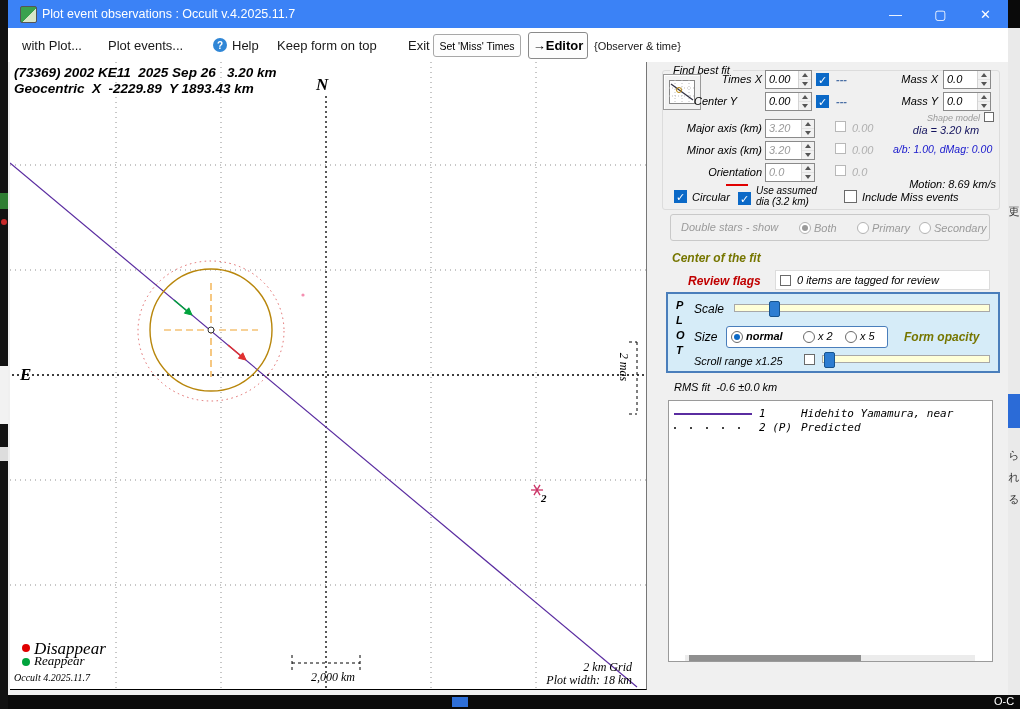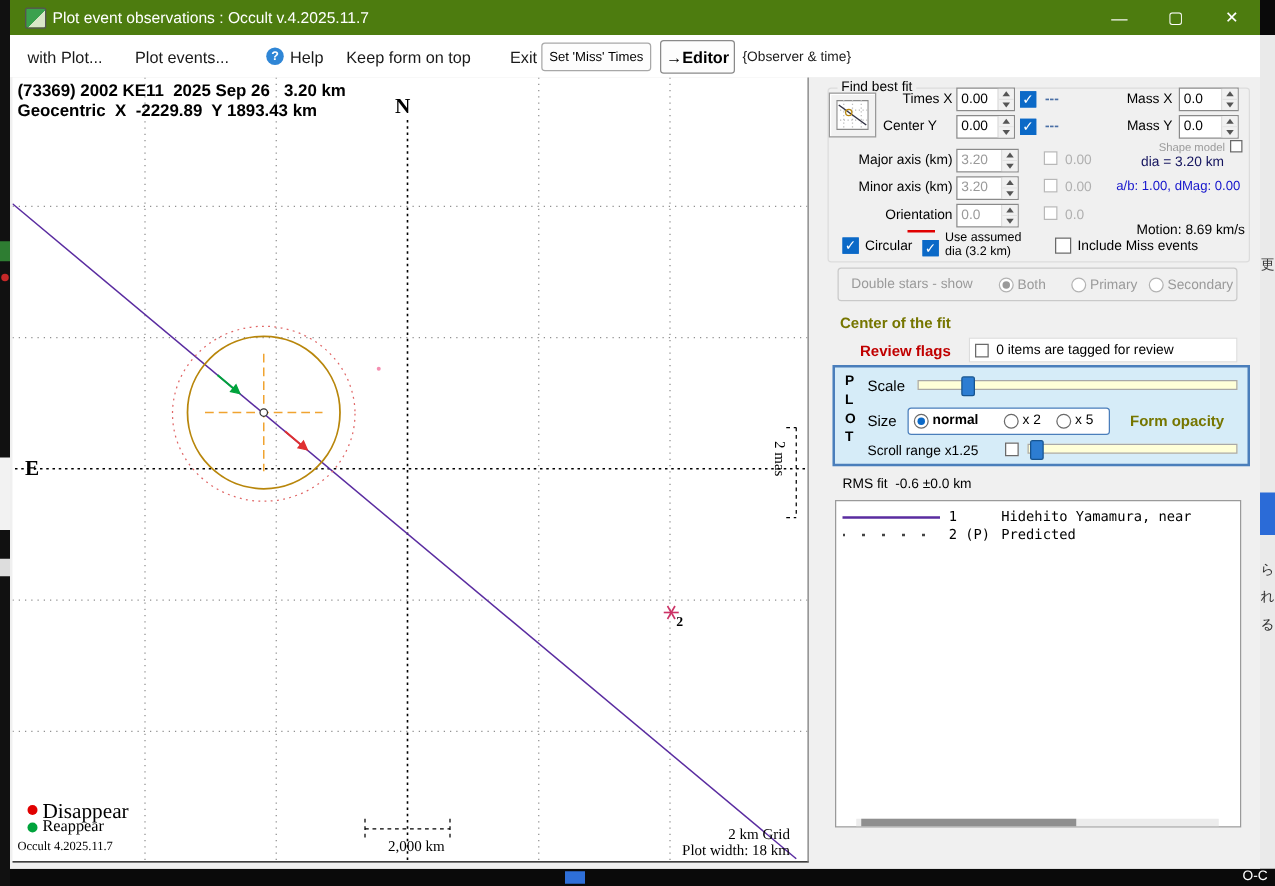--- a/index.html
+++ b/index.html
@@ -4,33 +4,33 @@
 <style>
   html,body{margin:0;padding:0;background:#222;}
   .screen{position:relative;width:1020px;height:709px;background:#0a0a0a;overflow:hidden;
           font-family:"Liberation Sans","DejaVu Sans",sans-serif;font-size:11px;color:#000;}
   .abs{position:absolute;}
   .t{position:absolute;white-space:pre;}
   .serif{font-family:"Liberation Serif","DejaVu Serif",serif;}
   .mono{font-family:"DejaVu Sans Mono","Liberation Mono",monospace;}
   
   .window{position:absolute;left:8px;top:0;width:1000px;height:695px;background:#f0f0f0;}
-  .titlebar{position:absolute;left:0;top:0;width:100%;height:28px;background:#4d7c0f;color:#fff;}
+  .titlebar{position:absolute;left:0;top:0;width:100%;height:28px;background:#3b82f6;color:#fff;}
   .title-text{position:absolute;left:34px;top:7px;font-size:12.5px;color:#fff;white-space:pre;}
   .app-icon{position:absolute;left:12px;top:6px;width:15px;height:15px;border-radius:2px;
             background:linear-gradient(135deg,#3aa14e 0 55%,#d9e7c8 55% 100%);border:1px solid #555;}
   .wbtn{position:absolute;top:0;width:45px;height:28px;display:flex;align-items:center;justify-content:center;
         font-size:13px;color:#fff;}
   .menubar{position:absolute;left:0;top:28px;width:100%;height:34px;background:#fff;border-bottom:1px solid #e6e6e6;}
   .mitem{position:absolute;top:10px;font-size:13px;color:#1a1a1a;white-space:pre;cursor:default;}
   .mbtn{position:absolute;border:1px solid #a8a8a8;border-radius:3px;background:#fdfdfd;
         display:flex;align-items:center;justify-content:center;white-space:pre;}
   .helpdot{position:absolute;width:14px;height:14px;border-radius:50%;background:#2f86d6;color:#fff;
            display:flex;align-items:center;justify-content:center;font-size:10px;font-weight:bold;}
-  .content{position:absolute;left:0;top:62px;width:1000px;height:633px;background:#f0f0f0;}
+  .content{position:absolute;left:0;top:62px;width:1000px;height:633px;background:#f0f0f0;font-style:italic;}
   
   .plot{position:absolute;left:2px;top:0;width:636px;height:627px;background:#fff;
         border-bottom:1px solid #000;border-right:1px solid #777;}
   .dot8{position:absolute;width:8px;height:8px;border-radius:50%;}
   
   .panel{position:absolute;left:650px;top:0;width:348px;height:633px;}
   .grp{position:absolute;border:1px solid #c9c9c9;border-radius:3px;box-sizing:border-box;}
   .spin{position:absolute;height:19px;background:#fff;border:1px solid #8a8a8a;display:flex;box-sizing:border-box;}
   .spin .val{flex:1;padding:2px 2px 0 3px;font-size:11px;overflow:hidden;white-space:pre;}
   .spin.gray .val{color:#9a9a9a;}
@@ -226,21 +226,21 @@
           <span class="btns">
               <span class="sb">
                 <i class="tu"></i>
               </span>
               <span class="sb">
                 <i class="td"></i>
               </span>
             </span>
         </div>
 
-        <div class="t" style="left:36px;top:33px;width:68px;text-align:center;">Center Y</div>
+        <div class="t" style="left:36px;top:33px;width:68px;text-align:left;">Center Y</div>
         <div class="spin" style="left:107px;top:30px;width:47px;">
           <span class="val">0.00</span>
           <span class="btns">
               <span class="sb">
                 <i class="tu"></i>
               </span>
               <span class="sb">
                 <i class="td"></i>
               </span>
             </span>

